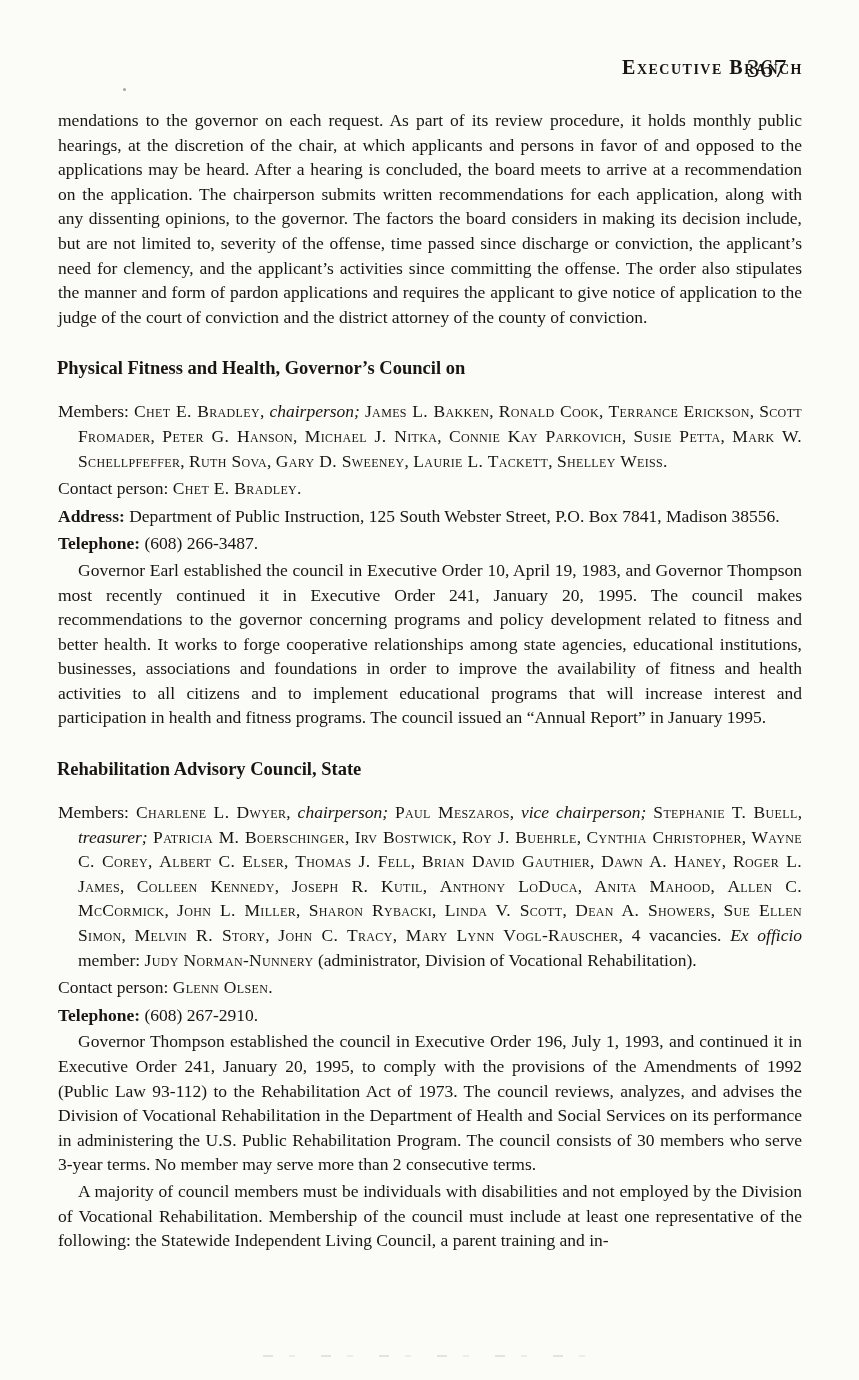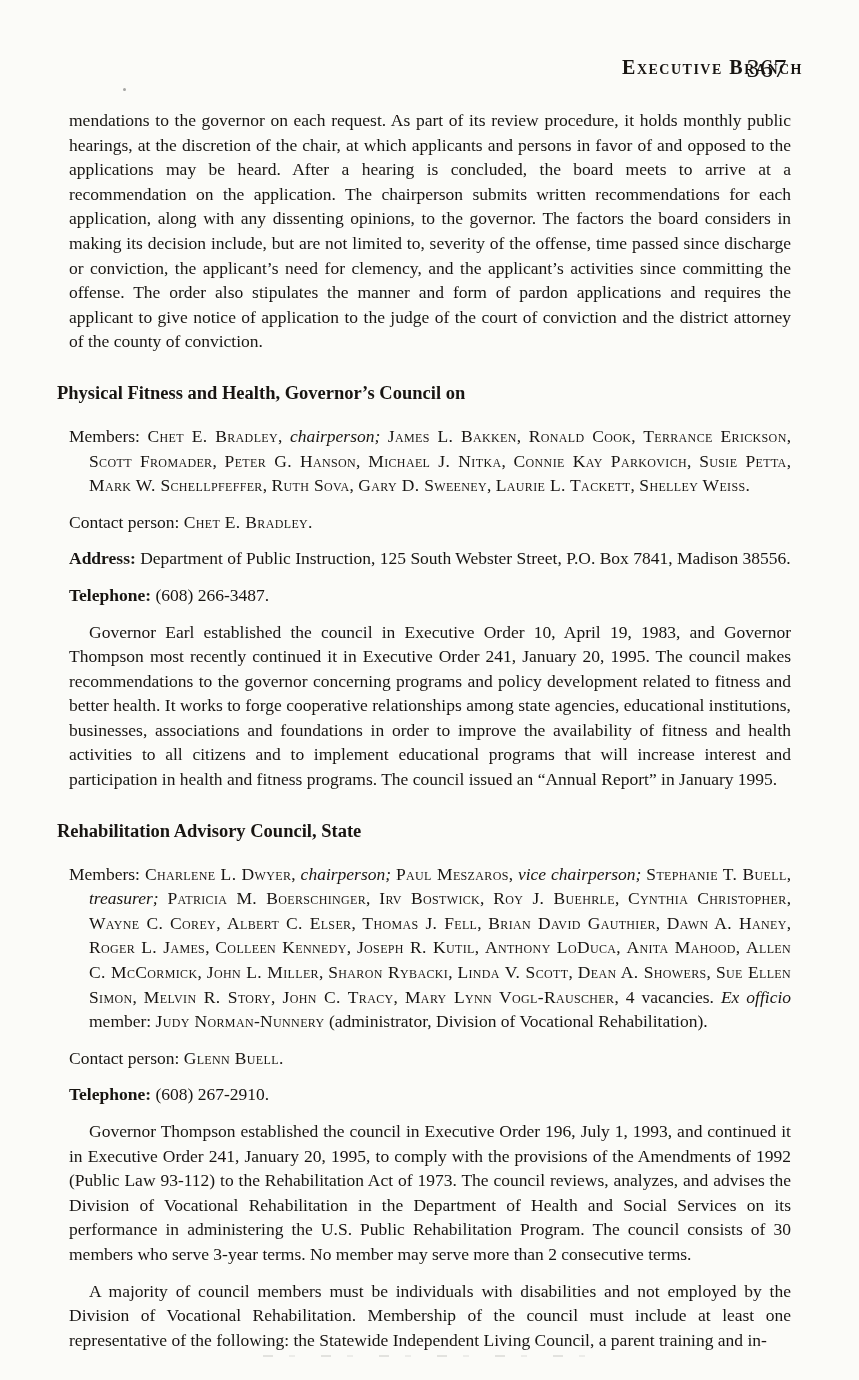--- a/index.html
+++ b/index.html
@@ -32,21 +32,21 @@
   }
   .page-number {
     position: absolute;
     right: 16px;
     top: -2px;
     font-weight: normal;
     font-size: 26px;
     letter-spacing: 0.5px;
   }
   p {
-    margin: 12px;
+    margin: 1px;
     text-align: justify;
     font-size: 17.5px;
     line-height: 24.6px;
   }
   .para-indent {
     text-indent: 20px;
   }
   .section-heading {
     text-align: left;
     font-size: 18.5px;
@@ -138,21 +138,21 @@
   </section>
 
   <section>
     <h2 class="section-heading">Rehabilitation Advisory Council, State</h2>
     <p class="hang members-paragraph">
       <span class="label-it">Members:</span>
       <span><span class="seg-name">Charlene L. Dwyer</span><span class="seg-plain">, </span><span class="seg-role">chairperson; </span><span class="seg-name">Paul Meszaros</span><span class="seg-plain">, </span><span class="seg-role">vice chairperson; </span><span class="seg-name">Stephanie T. Buell</span><span class="seg-plain">, </span><span class="seg-role">treasurer; </span><span class="seg-name">Patricia M. Boerschinger</span><span class="seg-plain">, </span><span class="seg-name">Irv Bostwick</span><span class="seg-plain">, </span><span class="seg-name">Roy J. Buehrle</span><span class="seg-plain">, </span><span class="seg-name">Cynthia Christopher</span><span class="seg-plain">, </span><span class="seg-name">Wayne C. Corey</span><span class="seg-plain">, </span><span class="seg-name">Albert C. Elser</span><span class="seg-plain">, </span><span class="seg-name">Thomas J. Fell</span><span class="seg-plain">, </span><span class="seg-name">Brian David Gauthier</span><span class="seg-plain">, </span><span class="seg-name">Dawn A. Haney</span><span class="seg-plain">, </span><span class="seg-name">Roger L. James</span><span class="seg-plain">, </span><span class="seg-name">Colleen Kennedy</span><span class="seg-plain">, </span><span class="seg-name">Joseph R. Kutil</span><span class="seg-plain">, </span><span class="seg-name">Anthony LoDuca</span><span class="seg-plain">, </span><span class="seg-name">Anita Mahood</span><span class="seg-plain">, </span><span class="seg-name">Allen C. McCormick</span><span class="seg-plain">,  </span><span class="seg-name">John L. Miller</span><span class="seg-plain">, </span><span class="seg-name">Sharon Rybacki</span><span class="seg-plain">, </span><span class="seg-name">Linda V. Scott</span><span class="seg-plain">, </span><span class="seg-name">Dean A. Showers</span><span class="seg-plain">, </span><span class="seg-name">Sue Ellen Simon</span><span class="seg-plain">, </span><span class="seg-name">Melvin R. Story</span><span class="seg-plain">, </span><span class="seg-name">John C. Tracy</span><span class="seg-plain">, </span><span class="seg-name">Mary Lynn Vogl-Rauscher</span><span class="seg-plain">, 4 vacancies.  </span><span class="seg-role">Ex officio</span><span class="seg-plain"> member: </span><span class="seg-name">Judy Norman-Nunnery</span><span class="seg-plain"> (administrator, Division of Vocational Rehabilitation).</span></span>
     </p>
     <p class="hang">
       <span class="label-it">Contact person:</span>
-      <span class="sc">Glenn Buell.</span>
+      <span class="sc">Glenn Olsen.</span>
     </p>
     <p class="hang">
       <span class="label-b">Telephone:</span>
       <span>(608) 267-2910.</span>
     </p>
     <p class="para-indent desc-block">Governor Thompson established the council in Executive Order 196, July 1, 1993, and continued it in Executive Order 241, January 20, 1995, to comply with the provisions of the Amendments of 1992 (Public Law 93-112) to the Rehabilitation Act of 1973.  The council reviews, analyzes, and advises the Division of Vocational Rehabilitation in the Department of Health and Social Services on its performance in administering the U.S. Public Rehabilitation Program.  The council consists of 30 members who serve 3-year terms.  No member may serve more than 2 consecutive terms.</p>
     <p class="para-indent desc-block">A majority of council members must be individuals with disabilities and not employed by the Division of Vocational Rehabilitation.  Membership of the council must include at least one representative of the following: the Statewide Independent Living Council, a parent training and in-</p>
   </section>
 
 </div>

